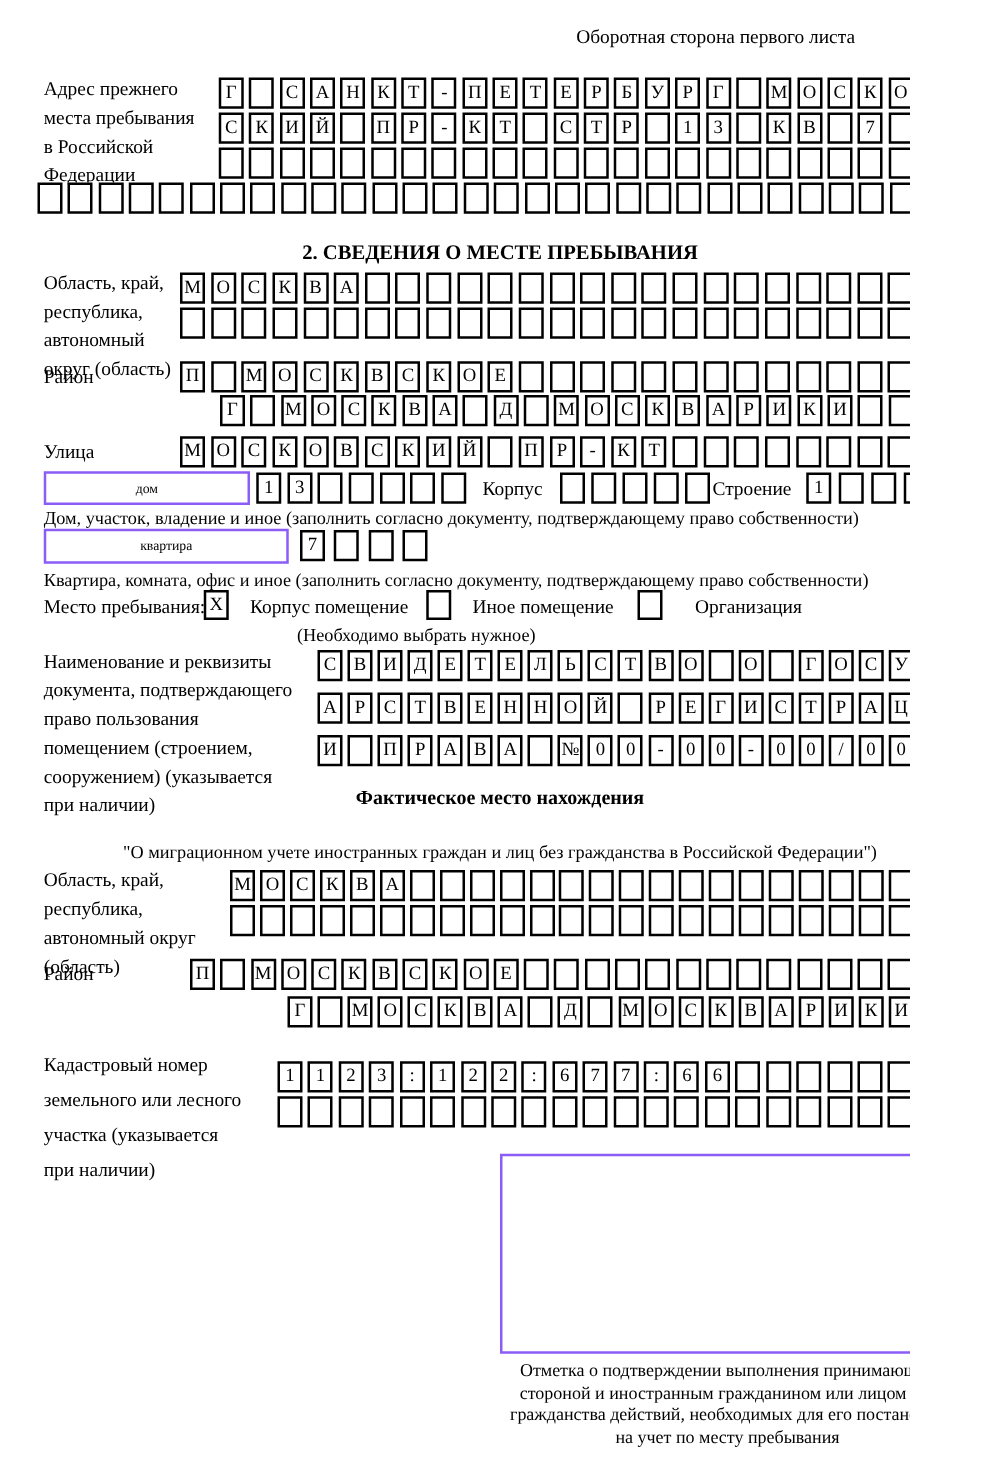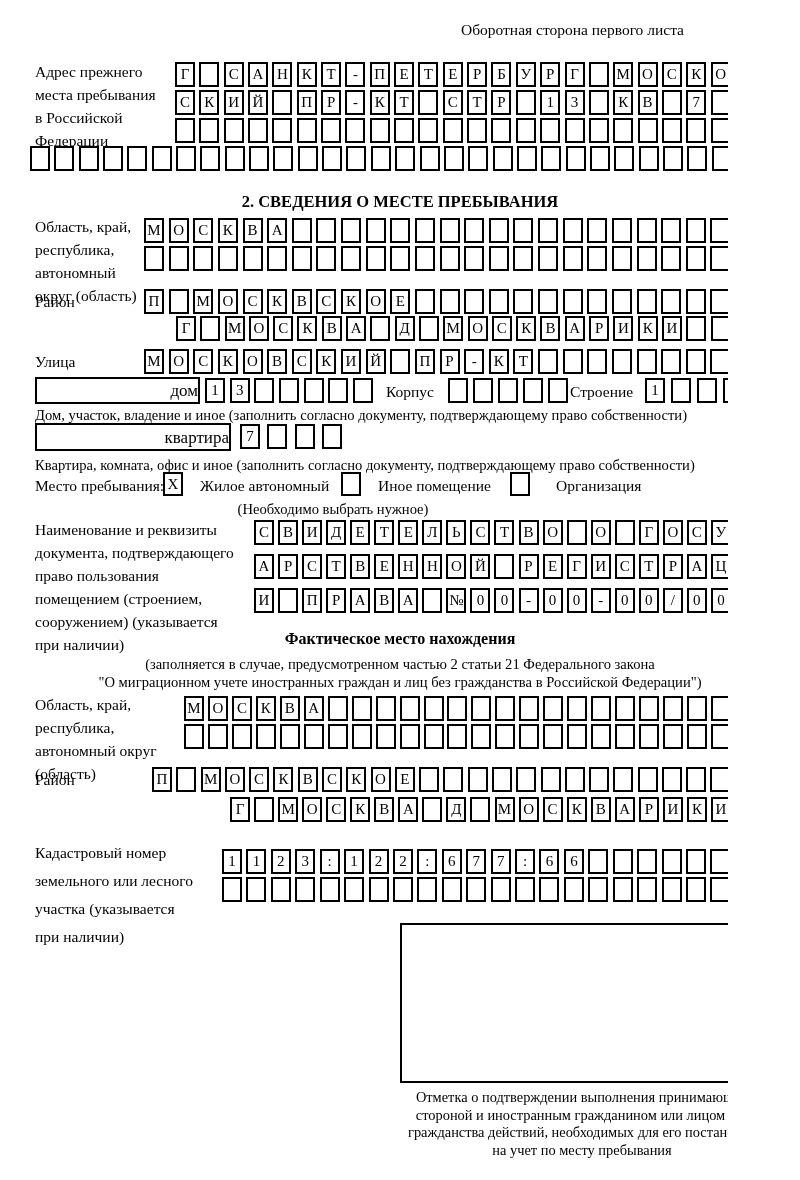--- a/index.html
+++ b/index.html
@@ -7,21 +7,21 @@
         font-family:"Liberation Serif","DejaVu Serif",serif;color:#000;overflow:hidden;}
   .abs{position:absolute;}
   .row{display:flex;justify-content:space-between;}
   .cell{flex:none;width:20px;height:25px;border:2px solid #000;box-sizing:border-box;
         text-align:center;font-size:15px;line-height:21px;background:#fff;}
   .lbl{font-size:15.5px;line-height:23px;white-space:pre-line;}
   .lbl-tight{font-size:15.5px;line-height:28px;white-space:pre-line;}
   .note{font-size:14.4px;line-height:17px;white-space:pre-line;}
   .center{text-align:center;}
   .ttl{font-weight:bold;font-size:16.5px;}
-  .rect{border:2px solid #000000;box-sizing:border-box;text-align:right;font-size:17px;background:#fff;}
+  .rect{border:2px solid #8b5cf6;box-sizing:border-box;text-align:center;font-size:11px;background:#fff;}
   .chk{position:absolute;width:20px;height:24px;border:2px solid #000;box-sizing:border-box;
        text-align:center;font-size:15px;line-height:20px;}
 </style>
 </head>
 <body>
 
 <div class="page">
 
   <div class="abs lbl" style="right:44px;top:18px">Оборотная сторона первого листа</div>
 
@@ -317,21 +317,21 @@
   <div class="abs row" style="left:240px;top:424px;width:102px">
       <span class="cell">7</span>
       <span class="cell"></span>
       <span class="cell"></span>
       <span class="cell"></span>
     </div>
   <div class="abs note" style="left:35px;top:457px;font-size:14.6px">Квартира, комната, офис и иное (заполнить согласно документу, подтверждающему право собственности)</div>
 
   <div class="abs lbl" style="left:35px;top:474px">Место пребывания:</div>
   <div class="chk" style="left:163px;top:472px">X</div>
-  <div class="abs lbl" style="left:200px;top:474px">Жилое автономный</div>
+  <div class="abs lbl" style="left:200px;top:474px">Корпус помещение</div>
   <div class="chk" style="left:341px;top:472px"></div>
   <div class="abs lbl" style="left:378px;top:474px">Иное помещение</div>
   <div class="chk" style="left:510px;top:472px"></div>
   <div class="abs lbl" style="left:556px;top:474px">Организация</div>
   <div class="abs note center" style="left:133px;top:501px;width:400px;font-size:14.6px">(Необходимо выбрать нужное)</div>
 
   <div class="abs lbl" style="left:35px;top:518px;width:215px">Наименование и реквизиты
 документа, подтверждающего
 право пользования
 помещением (строением,
@@ -401,21 +401,20 @@
       <span class="cell">-</span>
       <span class="cell">0</span>
       <span class="cell">0</span>
       <span class="cell">/</span>
       <span class="cell">0</span>
       <span class="cell">0</span>
       <span class="cell">0</span>
     </div>
 
   <div class="abs ttl center" style="left:0;top:630px;width:800px;font-size:16px">Фактическое место нахождения</div>
-  <div class="abs note center" style="left:0;top:656px;width:800px;font-size:14.6px">(заполняется в случае, предусмотренном частью 2 статьи 21 Федерального закона</div>
   <div class="abs note center" style="left:0;top:674px;width:800px;font-size:14.6px">"О миграционном учете иностранных граждан и лиц без гражданства в Российской Федерации")</div>
 
   <div class="abs lbl" style="left:35px;top:693px;width:150px">Область, край,
 республика,
 автономный округ
 (область)</div>
   <div class="abs row" style="left:184px;top:696px;width:571px">
       <span class="cell">М</span>
       <span class="cell">О</span>
       <span class="cell">С</span>

